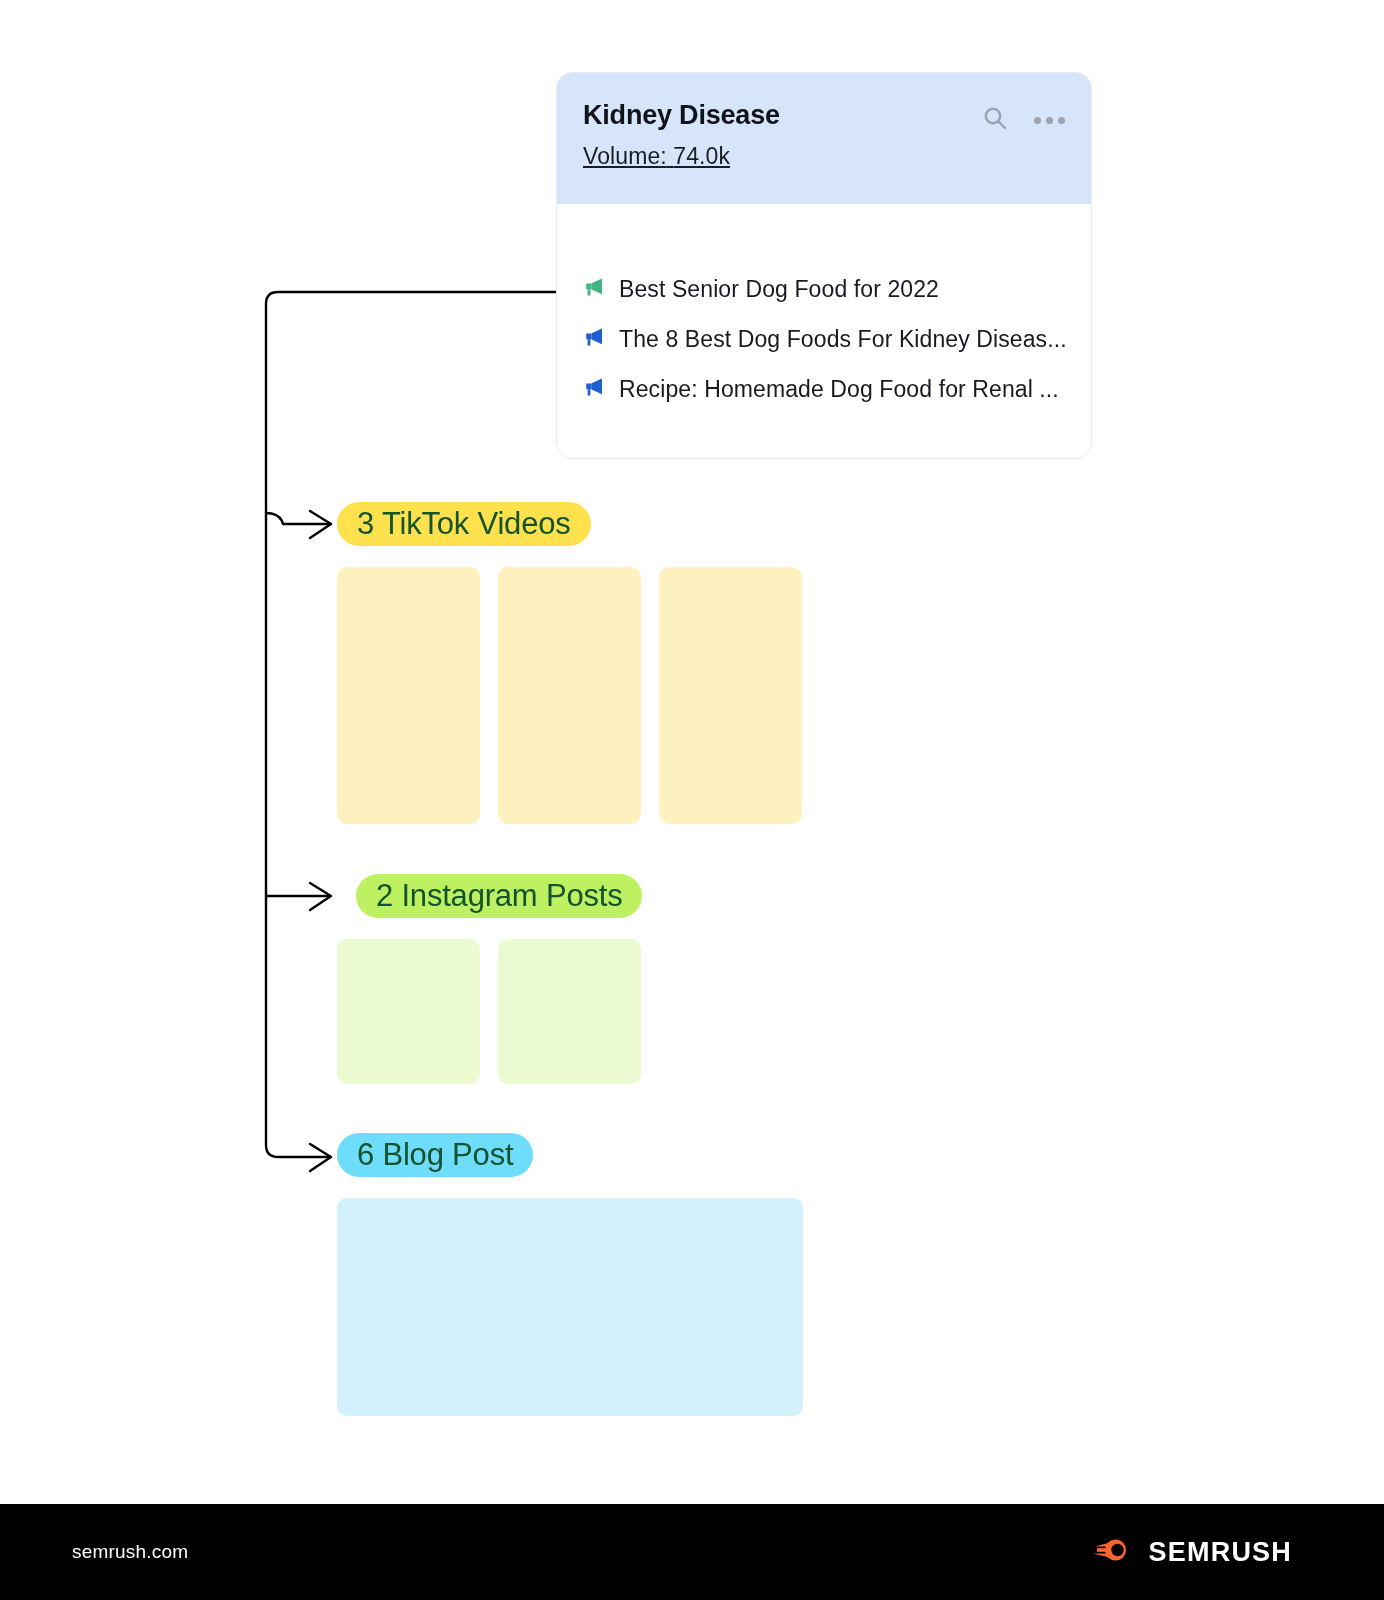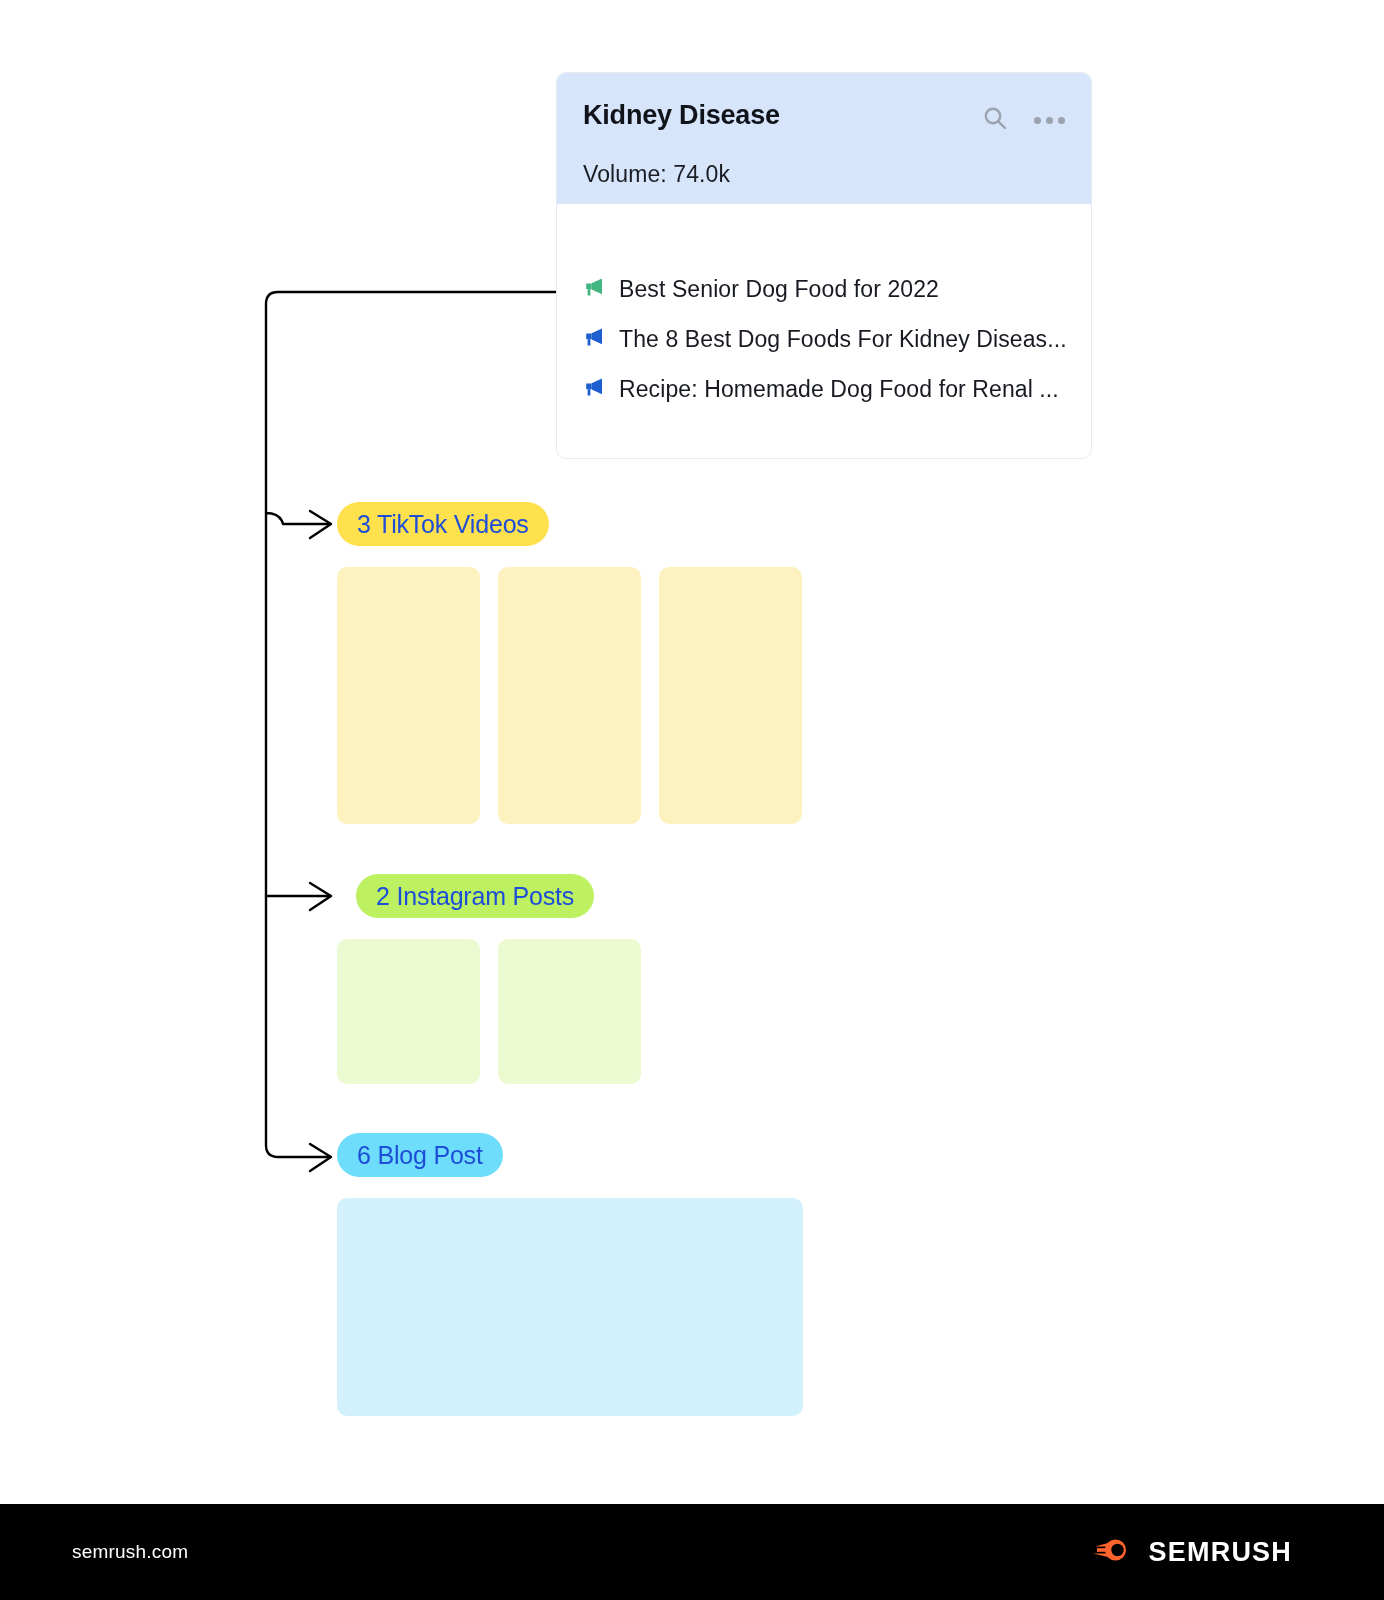--- a/index.html
+++ b/index.html
@@ -18,21 +18,21 @@
 
   
   .kw-card {
     position: absolute;
     left: 556px;
     top: 72px;
     width: 536px;
     height: 387px;
     background: #ffffff;
     border: 1px solid #e8eaf2;
-    border-radius: 10px;
+    border-radius: 16px;
     box-sizing: border-box;
     overflow: hidden;
   }
   .kw-card-header {
     position: relative;
     height: 131px;
     background: #d6e5fa;
     box-sizing: border-box;
     padding: 26px 28px 0 26px;
   }
@@ -41,22 +41,23 @@
     font-weight: bold;
     color: #10131a;
     letter-spacing: -0.2px;
     line-height: 32px;
     margin: 0;
   }
   .kw-volume {
     font-size: 23px;
     color: #1a1d24;
     line-height: 30px;
-    margin-top: 28px;
+    margin-top: 10px;
     letter-spacing: 0.1px;
+    text-decoration: underline;
   }
   .kw-header-actions {
     position: absolute;
     right: 26px;
     top: 32px;
     display: flex;
     align-items: center;
     gap: 26px;
   }
   .icon-search { display: block; }
@@ -103,22 +104,22 @@
 
   
   .pill {
     position: absolute;
     display: inline-flex;
     align-items: center;
     justify-content: center;
     height: 44px;
     padding: 0 20px;
     border-radius: 22px;
-    font-size: 25px;
-    color: #1d4ed8;
+    font-size: 31px;
+    color: #14532d;
     letter-spacing: -0.2px;
     white-space: nowrap;
     box-sizing: border-box;
   }
   .pill-tiktok   { left: 337px; top: 502px;  background: #ffe14d; }
   .pill-instagram{ left: 356px; top: 874px;  background: #bdf161; }
   .pill-blog     { left: 337px; top: 1133px; background: #6edcfb; }
 
   
   .ph {

